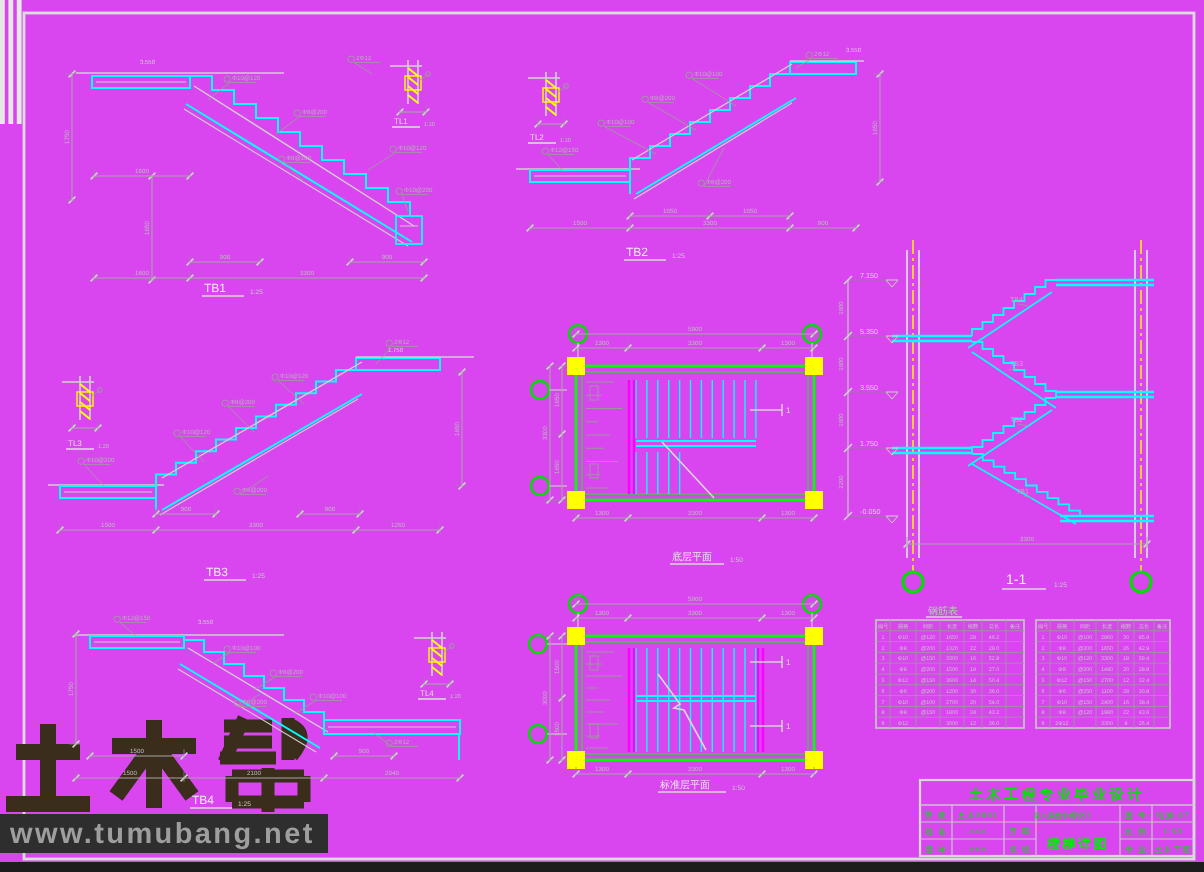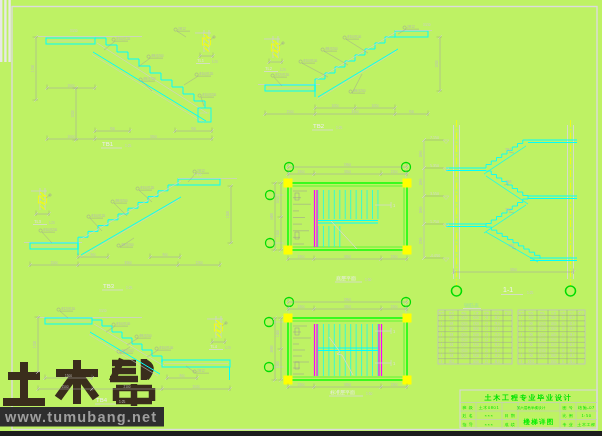--- a/index.html
+++ b/index.html
@@ -1,16 +1,16 @@
 <!DOCTYPE html>
 <html><head>
 <meta charset="utf-8">
 <style>
   html,body{margin:0;padding:0;background:#000;}
-  .sheet{position:relative;width:602px;height:436px;background:#bef264;overflow:hidden;
+  .sheet{position:relative;width:602px;height:436px;background:#d946ef;overflow:hidden;
          font-family:"Liberation Sans",sans-serif;}
   svg{position:absolute;left:0;top:0;}
   svg text{font-family:"Liberation Sans","DejaVu Sans",sans-serif;}
   .tT{font-size:6px;fill:#ececec;}
   .tS{font-size:3.3px;fill:#c9c9c9;}
   .tD{font-size:4px;fill:#e2e2e2;}
   .tDs{font-size:2.8px;fill:#bdbdbd;}
   .tP{font-size:5px;fill:#ececec;}
   .tSec{font-size:7px;fill:#f0f0f0;}
   .tTbl{font-size:5px;fill:#9fdf9f;}

